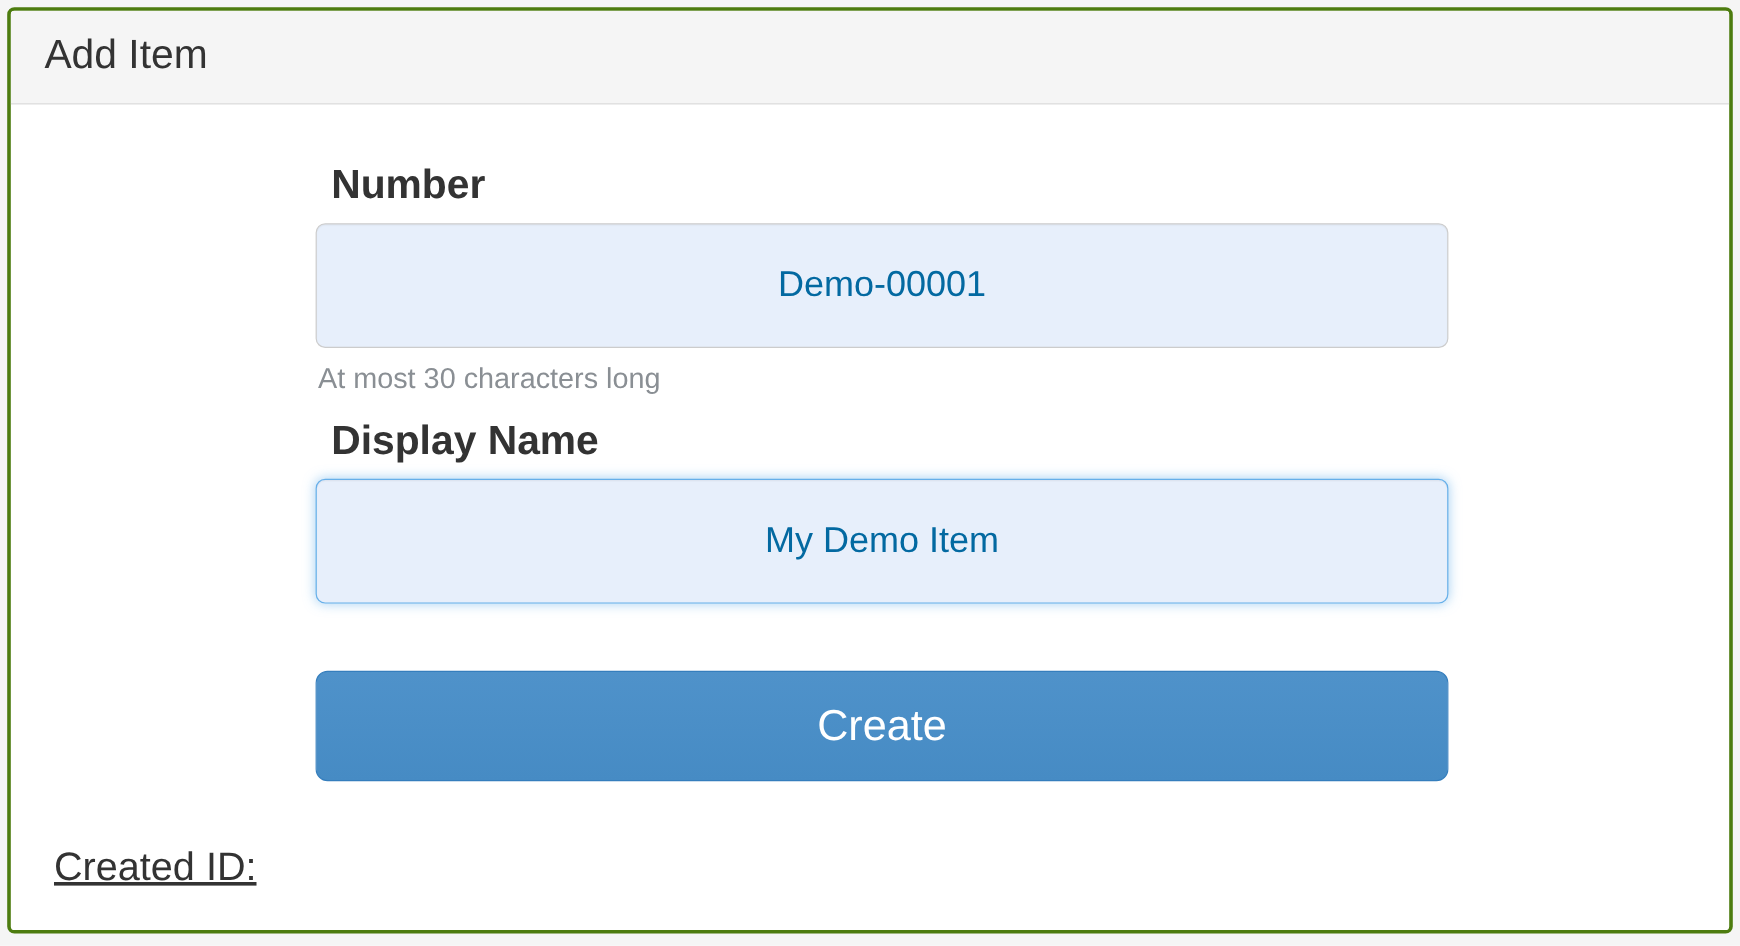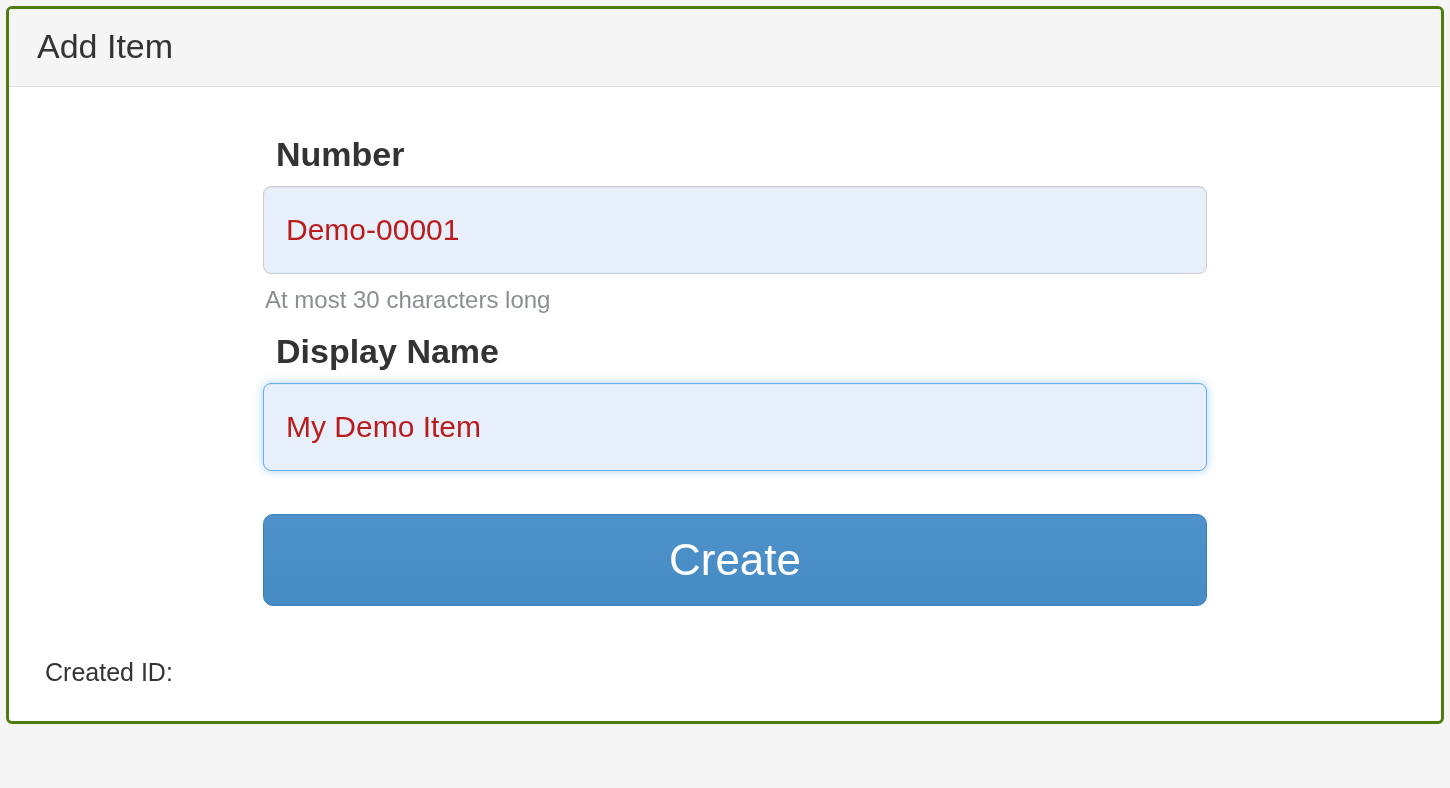--- a/index.html
+++ b/index.html
@@ -46,57 +46,59 @@
   }
   .control-label {
     display: block;
     font-weight: 700;
     font-size: 34px;
     color: #333;
     margin: 18px 0 12px 13px;
   }
   .form-control {
     width: 100%;
-    height: 88px;
+    height: 104px;
     padding: 0 22px;
     border: 1px solid #ccc;
     border-radius: 8px;
     font-size: 30px;
-    color: #b91c1c;
+    color: #0369a1;
     background: #e7effb;
     outline: none;
     box-shadow: inset 0 1px 1px rgba(0,0,0,.05);
+    text-align: center;
   }
   .form-control.focused {
     border: 1.5px solid #66afe9;
     box-shadow: 0 0 10px rgba(102,175,233,.55), inset 0 1px 1px rgba(0,0,0,.05);
   }
   .help-block {
     display: block;
     color: #8a8f94;
     font-size: 24px;
     margin: 12px 0 0 2px;
   }
   .btn-primary {
     display: block;
     width: 100%;
-    margin-top: 43px;
+    margin-top: 56px;
     height: 92px;
     border: 1px solid #357ebd;
     border-radius: 10px;
     background: #4b8ec7;
     background: linear-gradient(#4f92ca, #468bc4);
     color: #fff;
-    font-size: 44px;
+    font-size: 36px;
     cursor: pointer;
   }
   .panel-footer-line {
     margin: 52px 0 10px 0;
-    font-size: 25px;
+    font-size: 33px;
     color: #333;
+    text-decoration: underline;
   }
 </style>
 </head>
 <body>
 
 <div class="panel">
   <div class="panel-heading">
     <h3>Add Item</h3>
   </div>
   <div class="panel-body">

